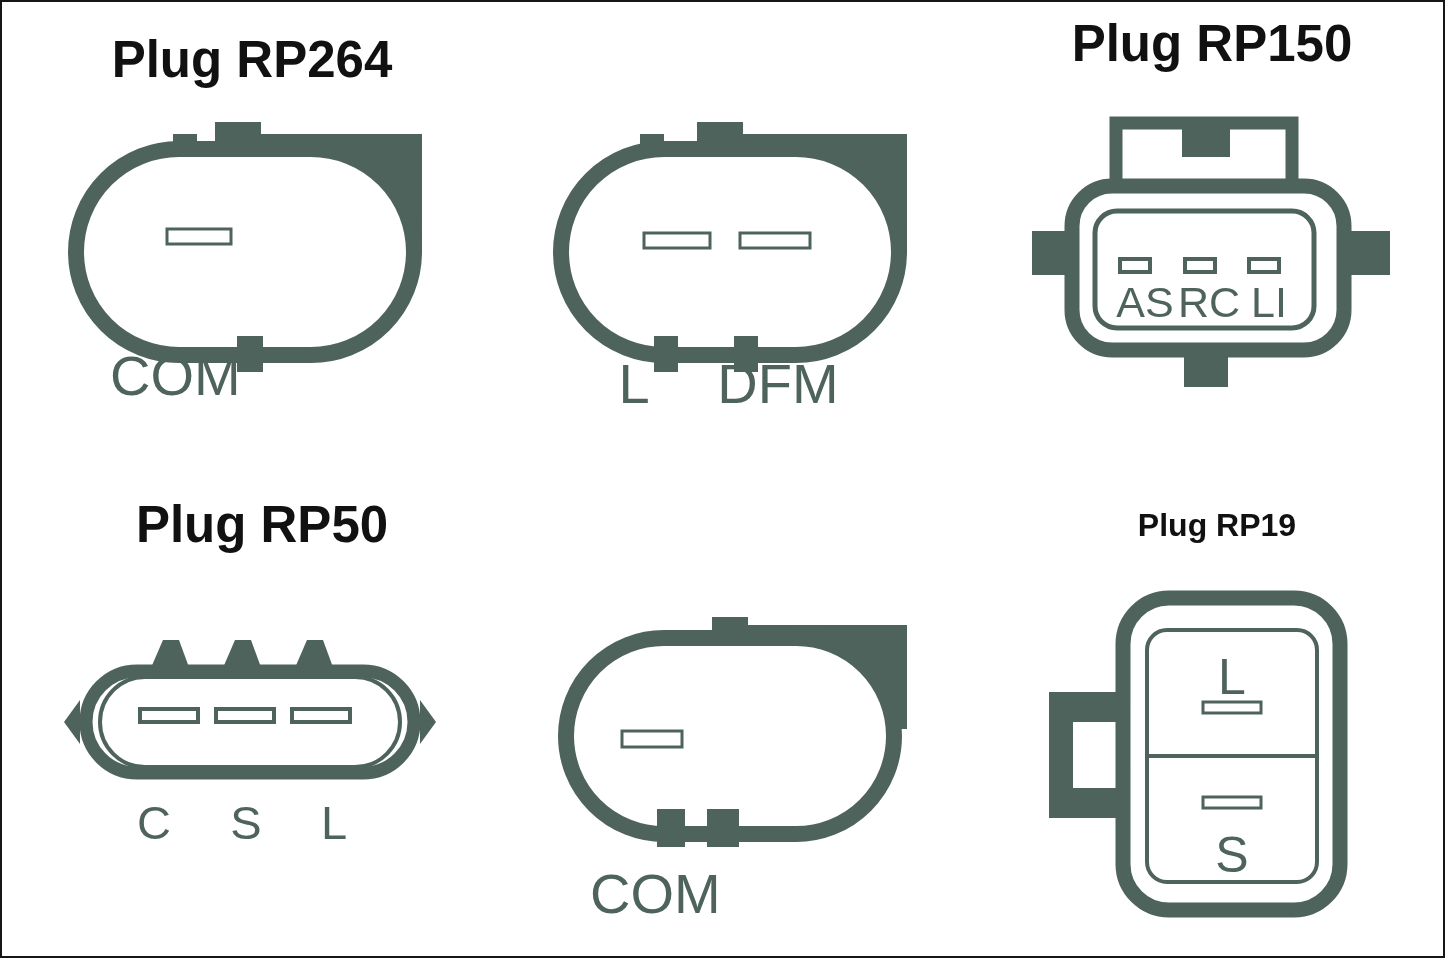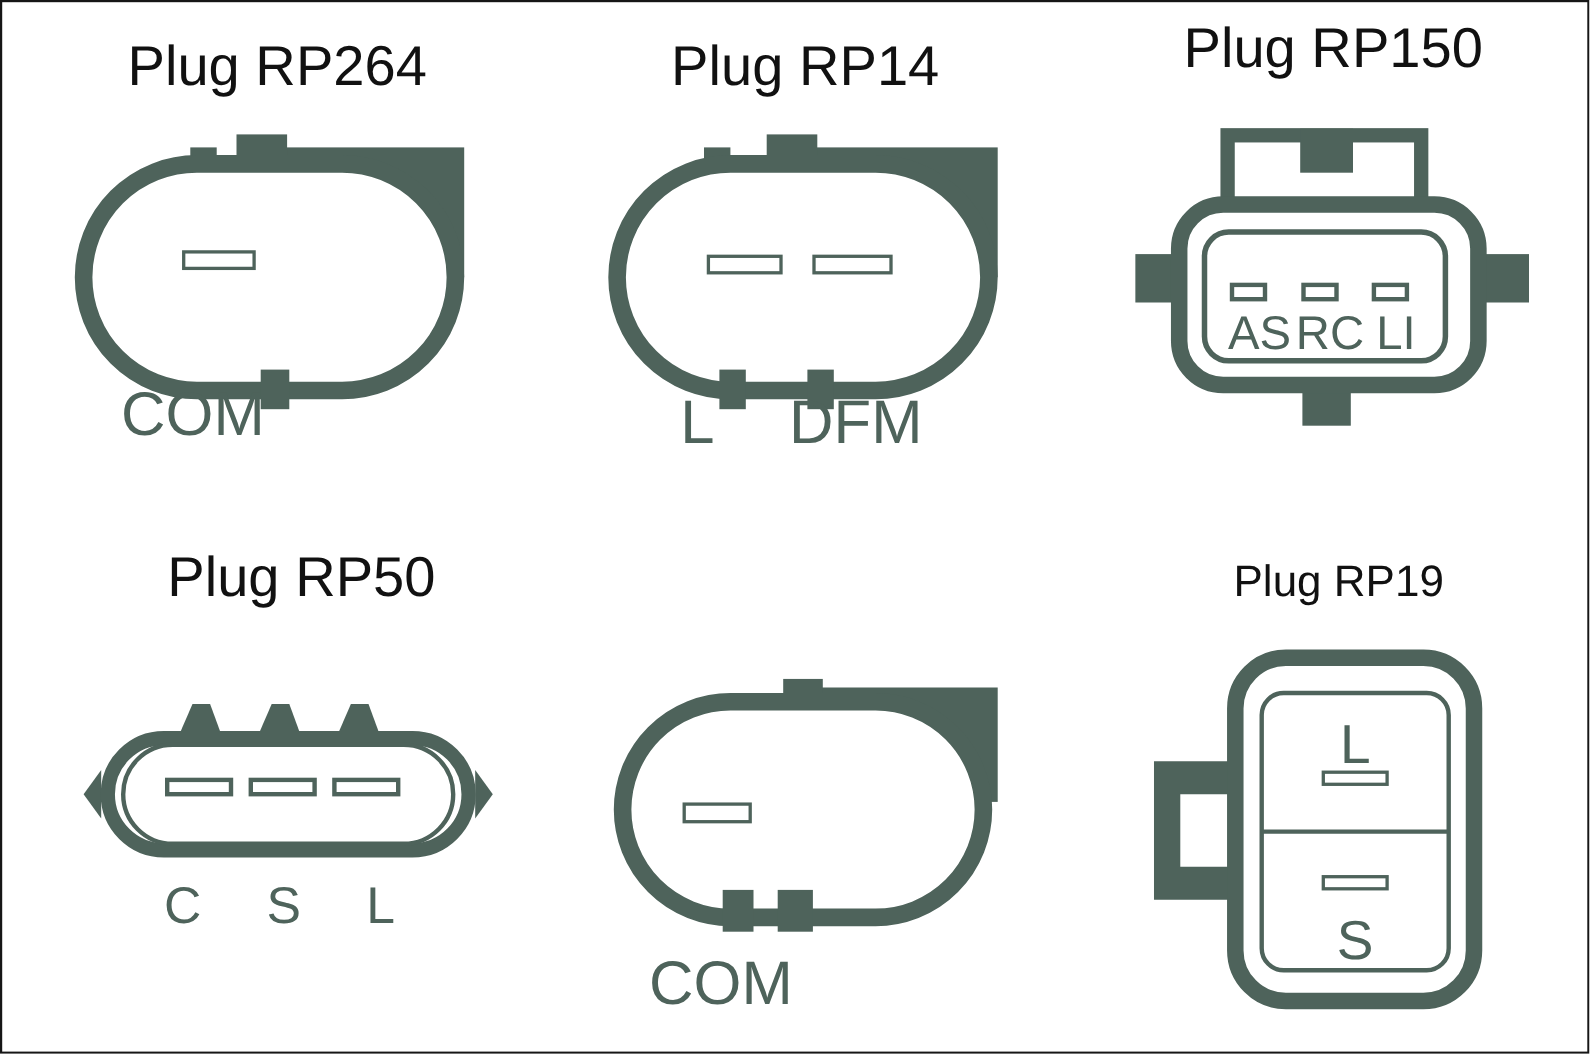--- a/index.html
+++ b/index.html
@@ -20,27 +20,27 @@
   .plug-cell {
     position: absolute;
     margin: 0;
   }
   .plug-title {
     position: absolute;
     left: 0;
     right: 0;
     top: 8px;
     text-align: center;
-    font-weight: normal;
+    font-weight: bold;
     font-size: 51px;
     color: var(--title, #111111);
     white-space: nowrap;
   }
   #cell-rp19 .plug-title {
-    font-size: 40px;
+    font-size: 32px;
     top: 20px;
   }
   .plug-cell svg {
     position: absolute;
   }
   .c-fill { fill: var(--connector, #4e635b); stroke: none; }
   .c-body { fill: #ffffff; stroke: var(--connector, #4e635b); }
   .c-line { fill: none; stroke: var(--connector, #4e635b); }
   .c-slot { fill: #ffffff; stroke: var(--connector, #4e635b); }
   .c-label {
@@ -60,21 +60,20 @@
       <rect class="c-fill" x="148" y="0" width="46" height="34"></rect>
       <rect class="c-fill" x="106" y="12" width="24" height="16"></rect>
       <rect class="c-body" x="9" y="27" width="338" height="206" rx="103" stroke-width="16"></rect>
       <rect class="c-fill" x="170" y="214" width="26" height="36"></rect>
       <rect class="c-slot" x="100" y="107" width="64" height="15" stroke-width="3"></rect>
       <text class="c-label" x="43" y="273" font-size="56">COM</text>
     </svg>
   </figure>
 
   <figure class="plug-cell" id="cell-rp14" style="left:520px; top:20px; width:420px; height:450px;">
-    <figcaption class="plug-title">Plug RP14</figcaption>
     <svg width="360" height="330" viewBox="0 0 360 330" style="left:30px; top:100px;">
       <rect class="c-fill" x="175" y="12" width="180" height="118"></rect>
       <rect class="c-fill" x="145" y="0" width="46" height="34"></rect>
       <rect class="c-fill" x="88" y="12" width="24" height="16"></rect>
       <rect class="c-body" x="9" y="27" width="338" height="206" rx="103" stroke-width="16"></rect>
       <rect class="c-fill" x="102" y="214" width="24" height="36"></rect>
       <rect class="c-fill" x="182" y="214" width="24" height="36"></rect>
       <rect class="c-slot" x="92" y="111" width="66" height="15" stroke-width="3"></rect>
       <rect class="c-slot" x="188" y="111" width="70" height="15" stroke-width="3"></rect>
       <text class="c-label" x="82" y="281" font-size="56" text-anchor="middle">L</text>
@@ -94,21 +93,21 @@
       <rect class="c-line" x="63" y="110" width="219" height="117" rx="22" stroke-width="5"></rect>
       <rect class="c-slot" x="88" y="158" width="30" height="13" stroke-width="4"></rect>
       <rect class="c-slot" x="153" y="158" width="30" height="13" stroke-width="4"></rect>
       <rect class="c-slot" x="217" y="158" width="30" height="13" stroke-width="4"></rect>
       <text class="c-label" x="113" y="216" font-size="43" text-anchor="middle">AS</text>
       <text class="c-label" x="177" y="216" font-size="43" text-anchor="middle">RC</text>
       <text class="c-label" x="237" y="216" font-size="43" text-anchor="middle">LI</text>
     </svg>
   </figure>
 
-  <figure class="plug-cell" id="cell-rp50" style="left:52px; top:485px; width:440px; height:460px;">
+  <figure class="plug-cell" id="cell-rp50" style="left:40px; top:485px; width:440px; height:460px;">
     <figcaption class="plug-title">Plug RP50</figcaption>
     <svg width="380" height="240" viewBox="0 0 380 240" style="left:20px; top:125px;">
       <polygon class="c-fill" points="18,88 2,110 18,132"></polygon>
       <polygon class="c-fill" points="358,88 374,110 358,132"></polygon>
       <polygon class="c-fill" points="88,58 101,28 117,28 128,58"></polygon>
       <polygon class="c-fill" points="160,58 173,28 189,28 200,58"></polygon>
       <polygon class="c-fill" points="232,58 245,28 261,28 272,58"></polygon>
       <rect class="c-body" x="24" y="59" width="328" height="102" rx="51" stroke-width="13"></rect>
       <rect class="c-line" x="38" y="65" width="300" height="90" rx="45" stroke-width="4"></rect>
       <rect class="c-slot" x="78" y="97" width="58" height="13" stroke-width="4"></rect>

